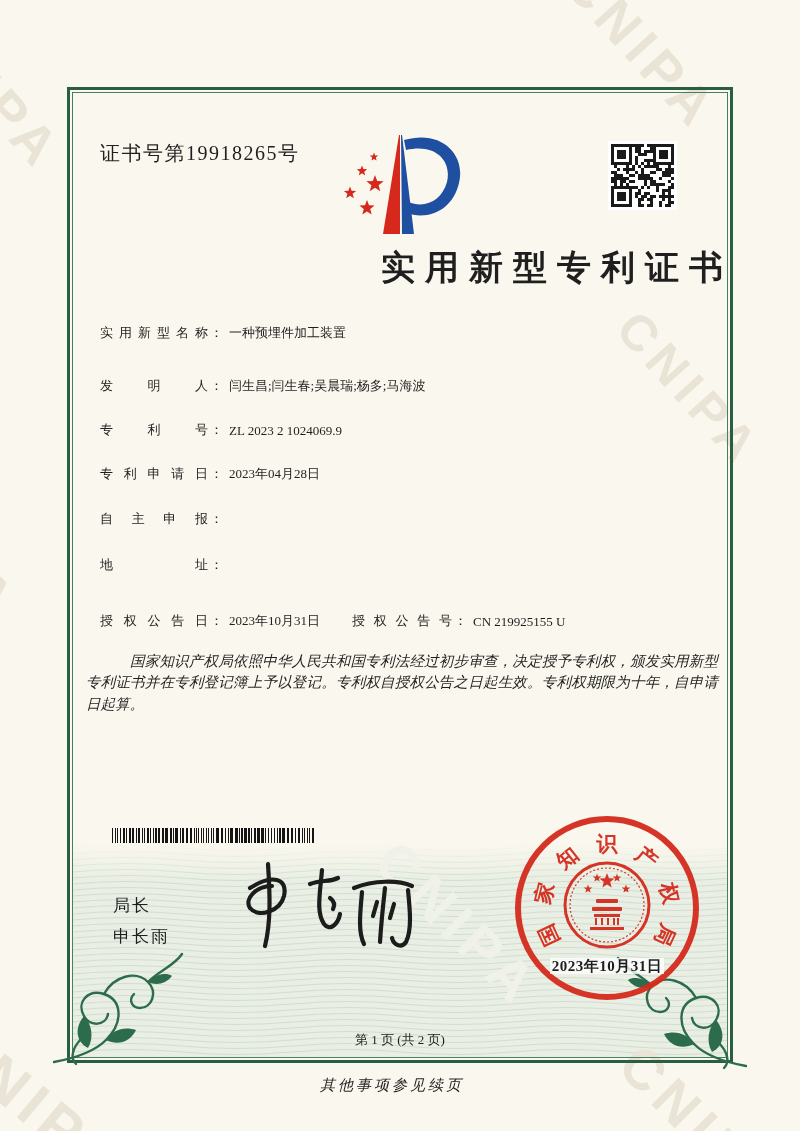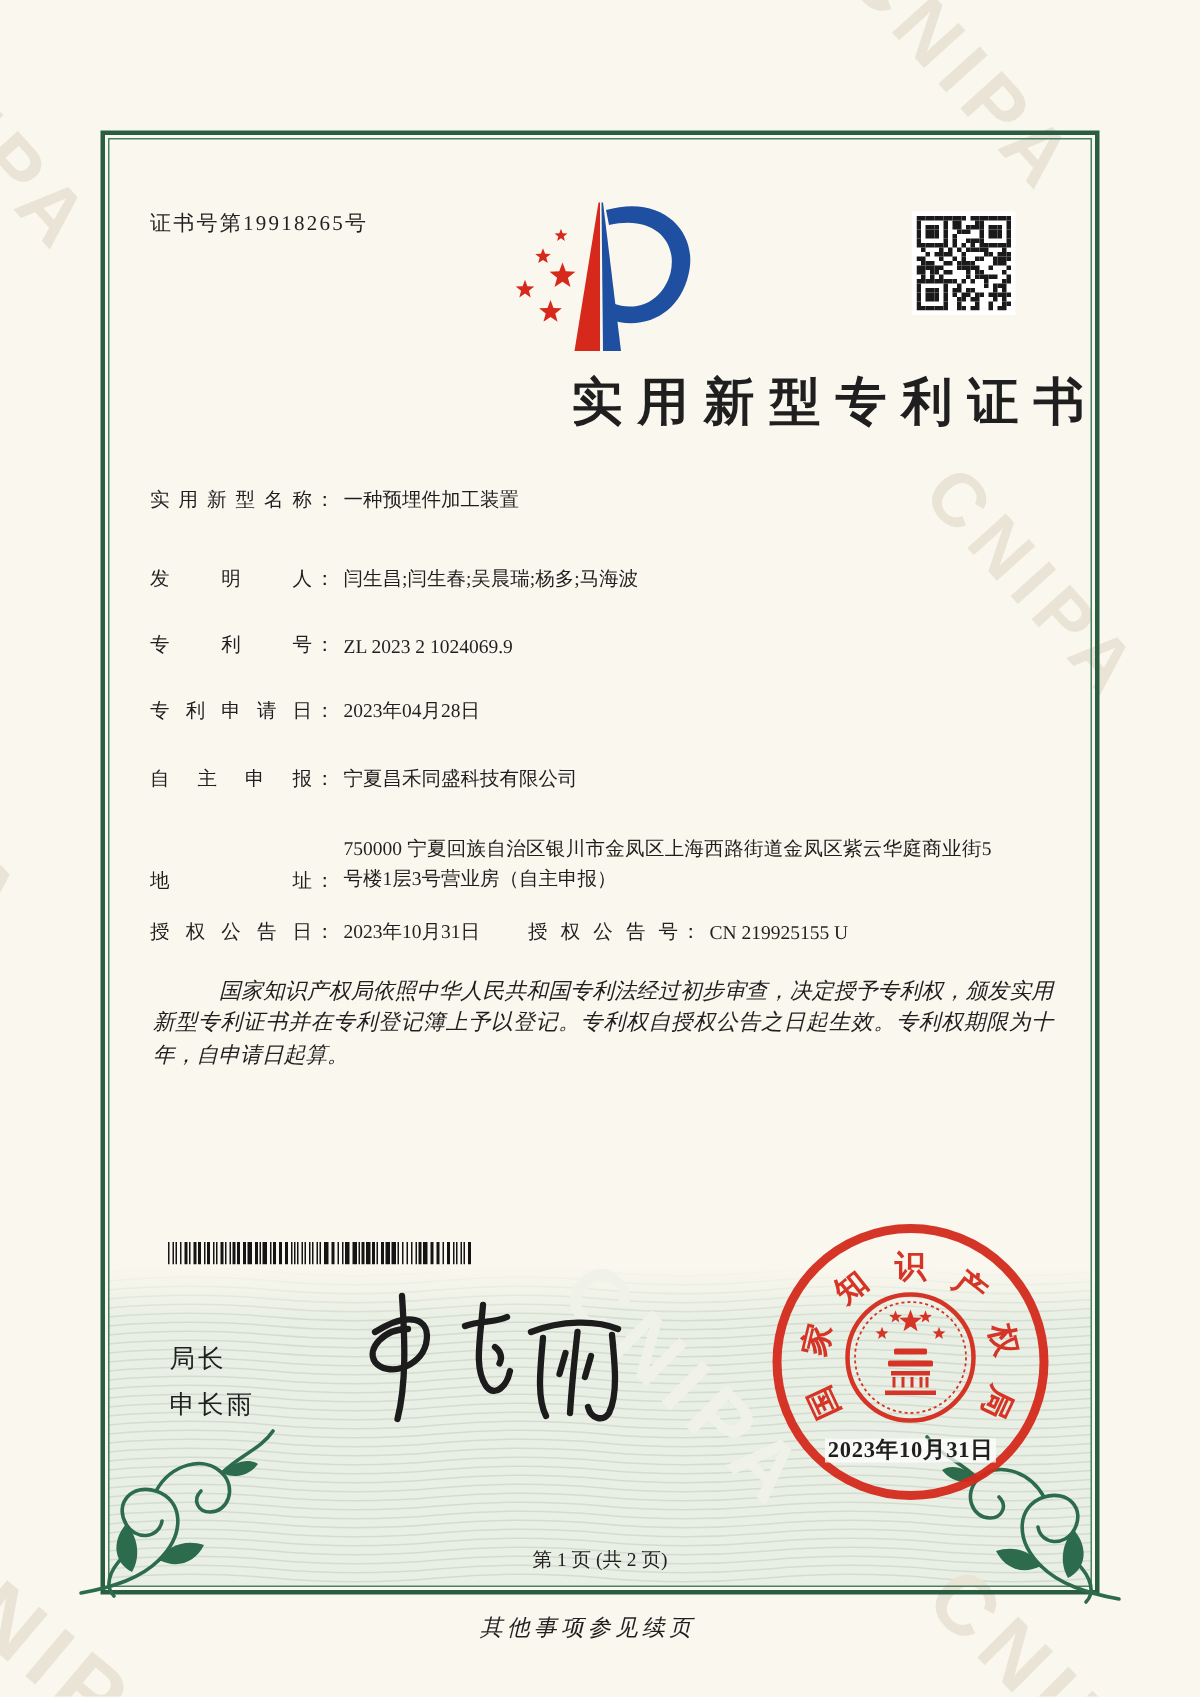--- a/index.html
+++ b/index.html
@@ -16,35 +16,35 @@
   .wm.light{color:#f0f2ea}
   #frame{
     position:absolute;left:67px;top:87px;width:660px;height:970px;
     border:3px solid #2a5e43;z-index:3;pointer-events:none;
   }
   #frame::before{content:"";position:absolute;inset:2px;border:1px solid #47805f}
   #green-zone{position:absolute;left:72px;top:844px;width:656px;height:213px;z-index:1;overflow:hidden}
   #green-fade{position:absolute;left:0;top:0;width:100%;height:36px;
     background:linear-gradient(#faf7ee,rgba(250,247,238,0))}
   .abs{position:absolute;z-index:4}
-  #cert-no{left:100px;top:140px;font-size:14px;letter-spacing:1.5px}
+  #cert-no{left:100px;top:140px;font-size:20px;letter-spacing:1.5px}
   #logo{left:338px;top:131px}
   #qr{left:608px;top:141px;background:#fff;padding:3px;line-height:0}
   #title{left:67px;top:245px;width:666px;text-align:right;font-size:34px;
     font-weight:bold;letter-spacing:10px}
   .frow{position:absolute;left:100px;z-index:4;font-size:13px;display:flex;align-items:flex-end}
   .flabel{display:inline-block;width:108px;text-align:justify;text-align-last:justify;white-space:nowrap}
   .fcolon{margin:0 6px 0 2px}
   .fval{white-space:nowrap}
   .fval.wrap{white-space:normal;width:432px;line-height:1.55;text-align:justify}
   #row-grantno{left:352px}
   #row-grantno .flabel{width:100px}
   #body-text{left:86px;top:651px;width:632px;font-size:14.5px;font-style:italic;
     line-height:1.48;text-align:justify}
-  #body-text p{margin:0 16px 9px;text-indent:44px}
+  #body-text p{margin:0 0 9px;text-indent:44px}
   #barcode{left:112px;top:828px;line-height:0;z-index:4}
   #signer-title{left:113px;top:894px;font-family:"Liberation Sans","DejaVu Sans",sans-serif;
     font-size:17px;letter-spacing:2px;z-index:4}
   #signer-name{left:113px;top:925px;font-family:"Liberation Sans","DejaVu Sans",sans-serif;
     font-size:17px;letter-spacing:2px;z-index:4}
   #signature{left:222px;top:854px;z-index:4}
   #seal{left:512px;top:813px;width:190px;height:190px;z-index:5;opacity:.95}
   #seal-date{position:absolute;left:0;top:144px;width:100%;text-align:center;
     font-size:15px;font-weight:bold;color:#141414;letter-spacing:.5px}
   #seal-date span{background:rgba(255,255,255,.8);padding:0 2px}
@@ -387,26 +387,24 @@
     <span class="fval">ZL 2023 2 1024069.9</span>
 </div>
 <div class="frow" style="top:465px">
   <span class="flabel">专利申请日</span>
     <span class="fcolon">：</span>
     <span class="fval">2023年04月28日</span>
 </div>
 <div class="frow" style="top:510px">
   <span class="flabel">自主申报</span>
     <span class="fcolon">：</span>
-    <span class="fval">宁夏昌禾同盛科技有限公司</span>
 </div>
 <div class="frow" style="top:556px">
   <span class="flabel">地址</span>
     <span class="fcolon">：</span>
-    <span class="fval wrap">750000 宁夏回族自治区银川市金凤区上海西路街道金凤区紫云华庭商业街5号楼1层3号营业房（自主申报）</span>
 </div>
 <div class="frow" style="top:612px">
   <span class="flabel">授权公告日</span>
     <span class="fcolon">：</span>
     <span class="fval">2023年10月31日</span>
 </div>
 <div class="frow" id="row-grantno" style="top:612px">
   <span class="flabel">授权公告号</span>
     <span class="fcolon">：</span>
     <span class="fval">CN 219925155 U</span>

